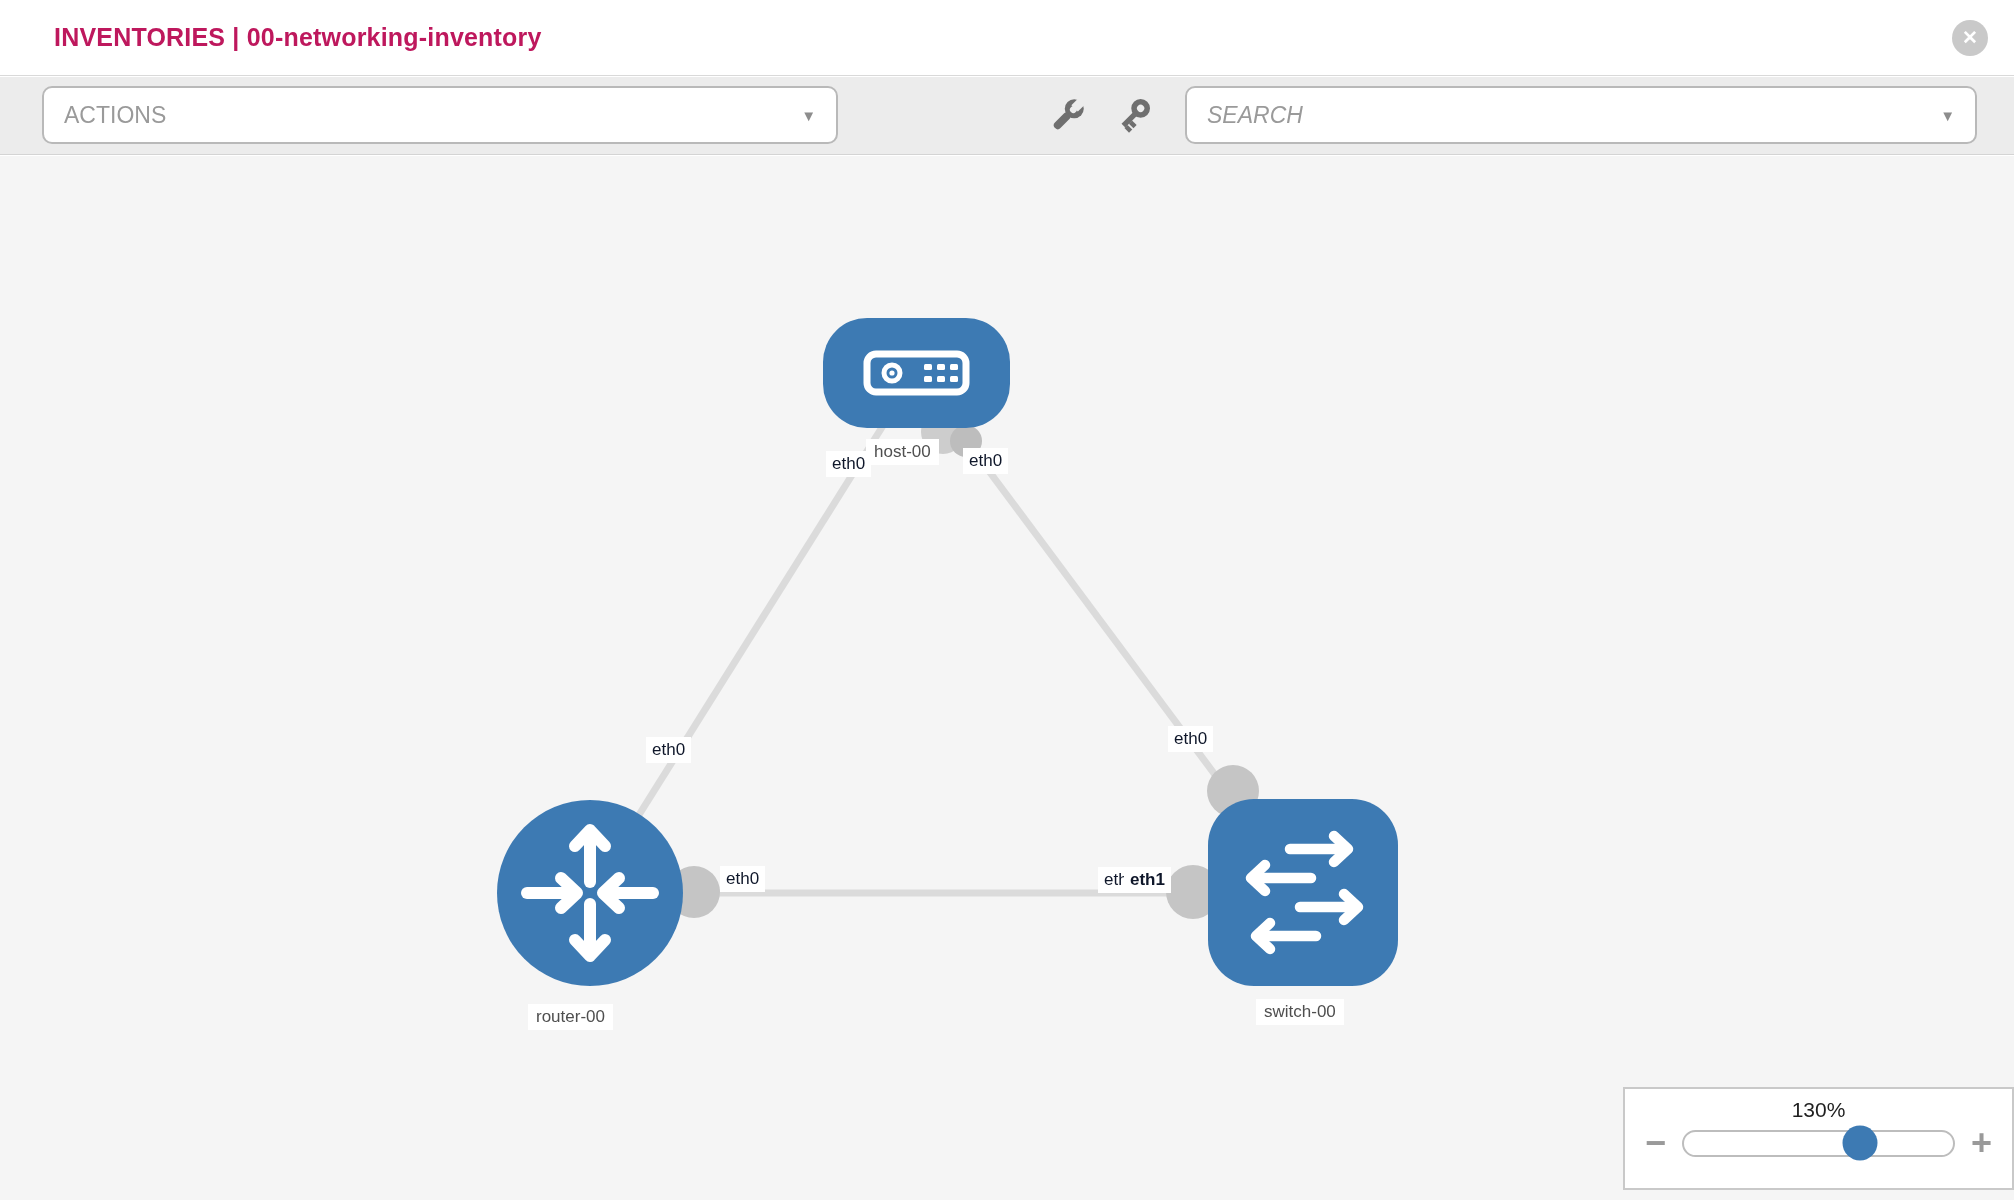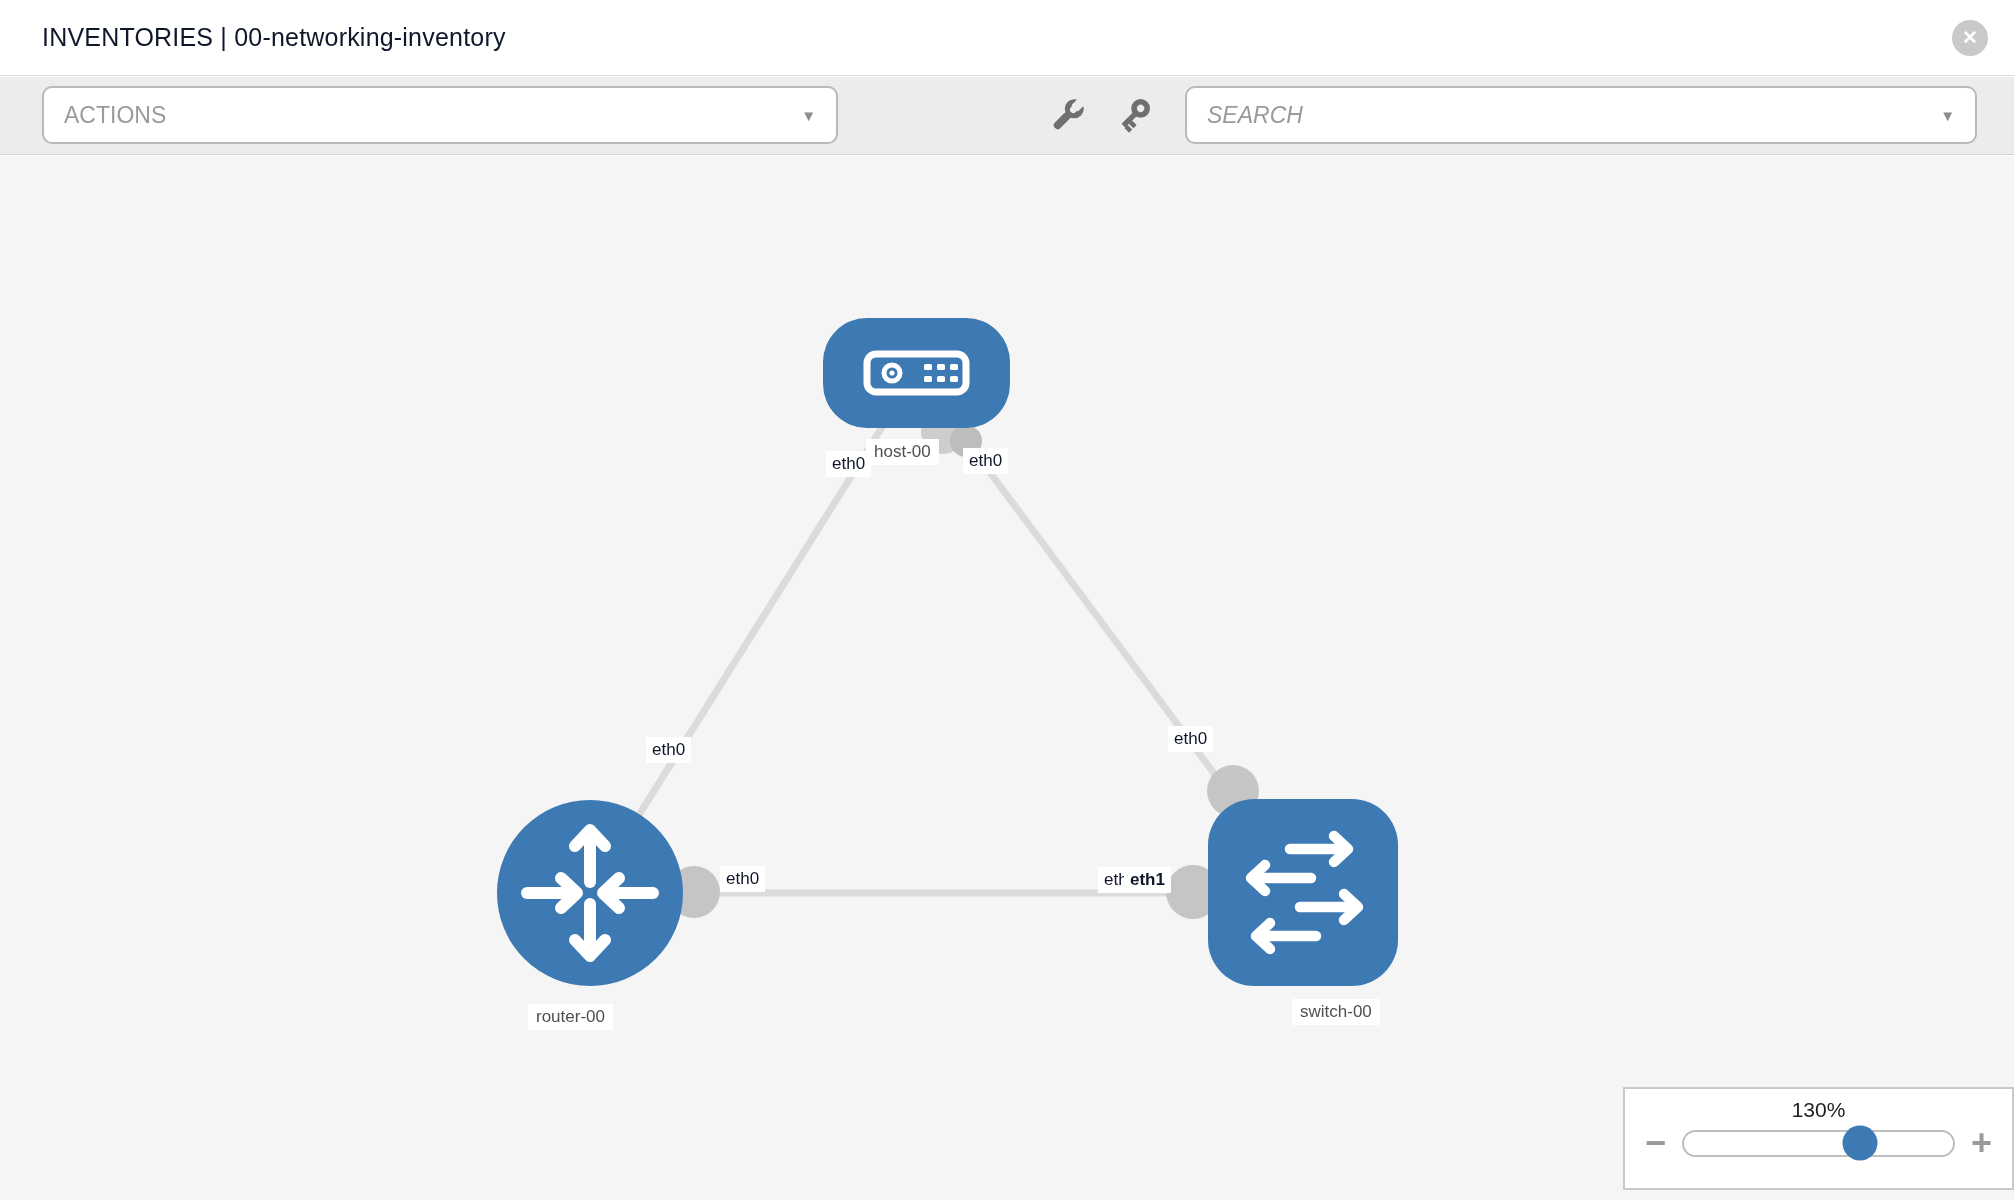--- a/index.html
+++ b/index.html
@@ -12,21 +12,21 @@
   .app { position:relative; width:2014px; height:1200px; }
 
   
   .titlebar {
     position:absolute; top:0; left:0; width:2014px; height:76px;
     background:#ffffff; border-bottom:1px solid #d9d9d9;
     display:flex; align-items:center; justify-content:space-between;
     padding:0 26px 0 42px;
   }
   .page-title {
-    margin:0; font-size:25px; font-weight:normal; color:#0f172a; letter-spacing:0.2px;
+    margin:12px; font-size:25px; font-weight:bold; color:#be185d; letter-spacing:0.2px;
   }
   .close-btn {
     width:36px; height:36px; border:none; border-radius:50%;
     background:#c9c9c9; color:#ffffff; cursor:pointer;
     display:flex; align-items:center; justify-content:center;
     font-size:19px; font-weight:bold; font-family:"Liberation Sans", sans-serif;
     padding:0;
   }
 
   
@@ -199,21 +199,21 @@
           <line x1="92" y1="108" x2="148" y2="108"></line>
           <polyline points="136,95 150,108 136,121"></polyline>
           <line x1="108" y1="137" x2="50" y2="137"></line>
           <polyline points="62,124 48,137 62,150"></polyline>
         </g>
       </svg>
     </div>
 
     <div class="nlabel" style="left:866px; top:283px;">host-00</div>
     <div class="nlabel" style="left:528px; top:848px;">router-00</div>
-    <div class="nlabel" style="left:1292px; top:843px;">switch-00</div>
+    <div class="nlabel" style="left:1256px; top:843px;">switch-00</div>
 
     <div class="elabel" style="left:826px;  top:295px;">eth0</div>
     <div class="elabel" style="left:963px;  top:292px;">eth0</div>
     <div class="elabel" style="left:646px;  top:581px;">eth0</div>
     <div class="elabel" style="left:1168px; top:570px;">eth0</div>
     <div class="elabel" style="left:720px;  top:710px;">eth0</div>
     <div class="elabel clipped" style="left:1098px; top:711px;">eth0</div>
     <div class="elabel front" style="left:1124px; top:711px;font-weight:bold;">eth1</div>
 
     <div class="zoom-panel">

